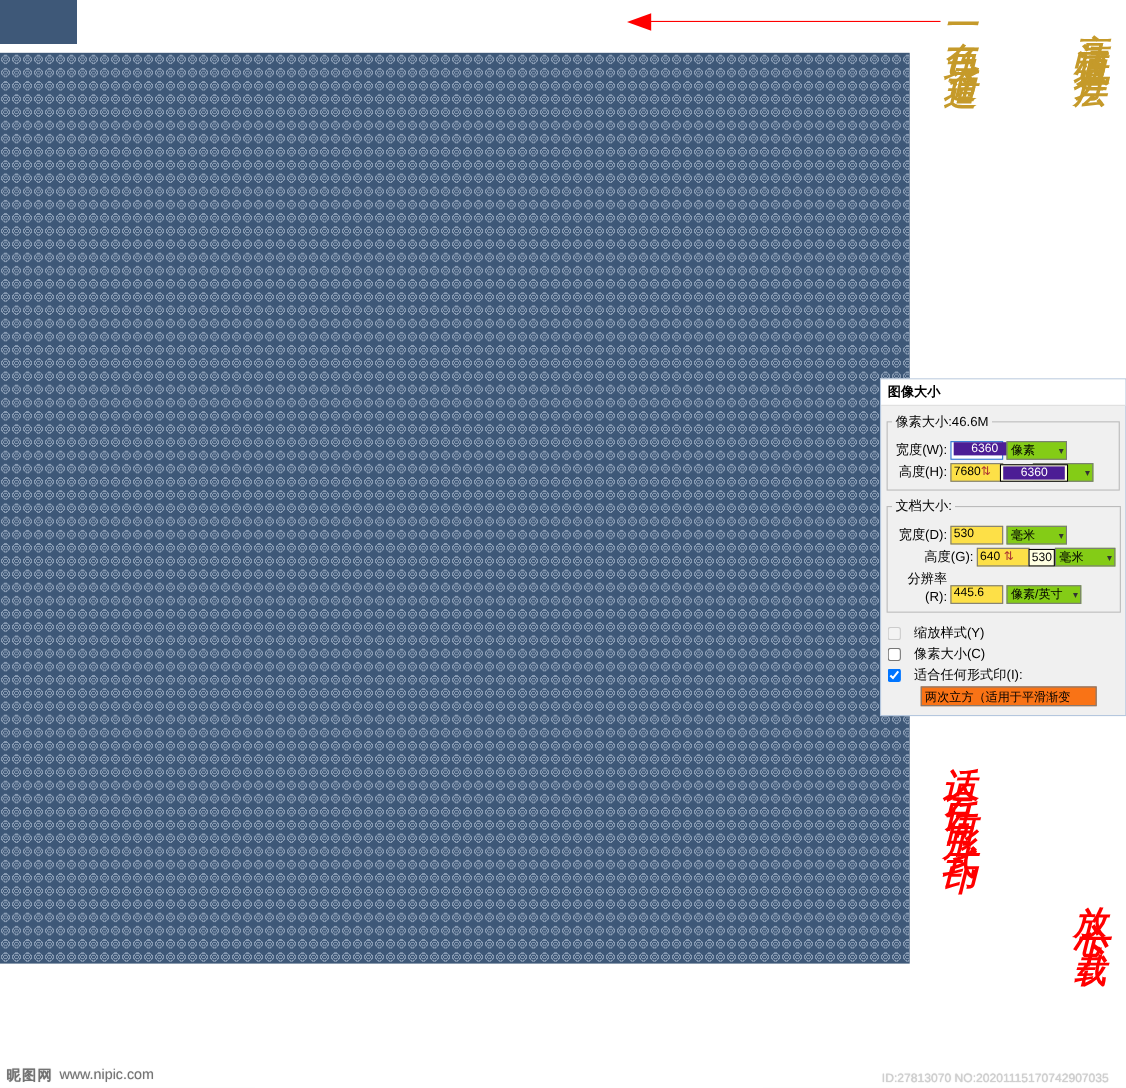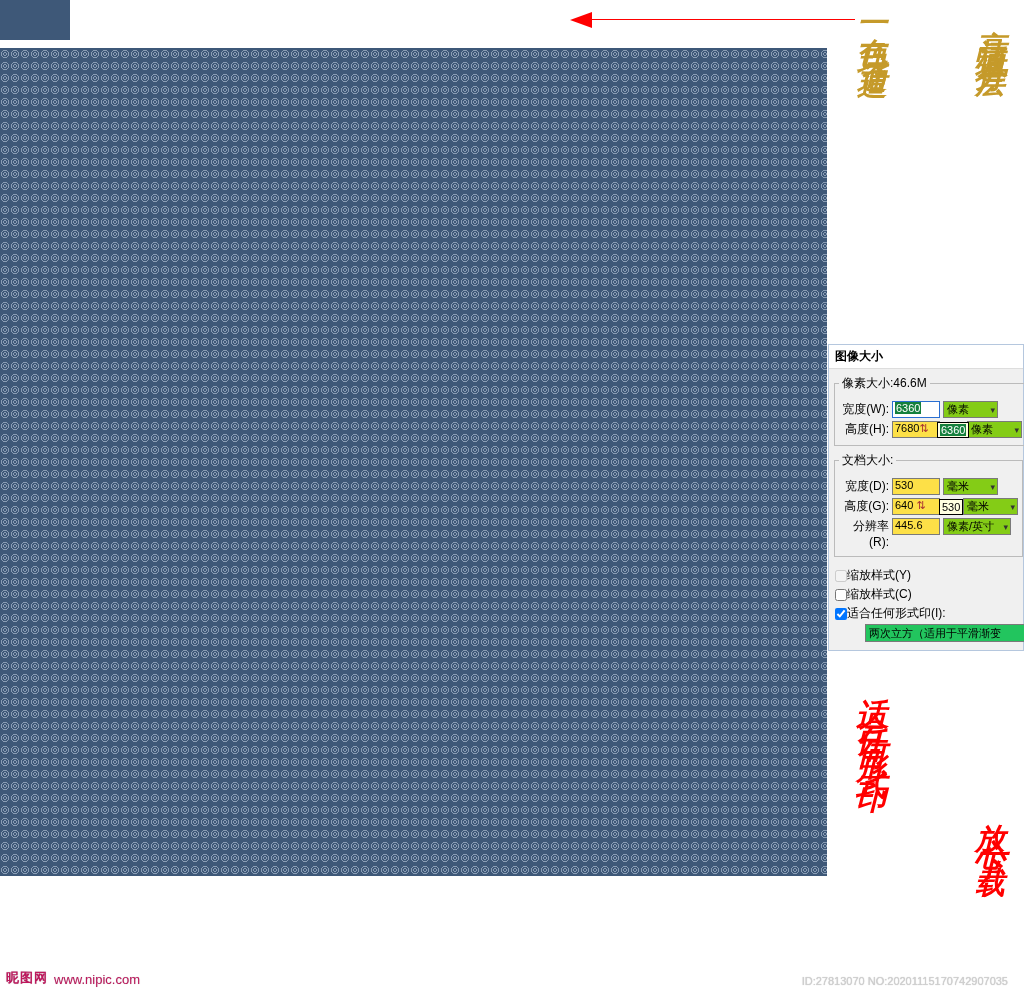--- a/index.html
+++ b/index.html
@@ -50,61 +50,61 @@
     writing-mode: vertical-rl; text-orientation: upright; letter-spacing: 14px;
   }
   .v-red-2 { position: absolute; top: 800px; right: 14px; width: 32px;
     color: #ff0000; font-family: "STKaiti","KaiTi","SimSun",serif;
     font-size: 30px; font-weight: bold; font-style: italic;
     writing-mode: vertical-rl; text-orientation: upright; letter-spacing: 14px;
   }
 
   
   .dialog {
-    position: absolute; top: 344px; right: 0; width: 196px;
+    position: absolute; top: 344px; right: 0; width: 224px;
     background: #f0f0f0; border: 1px solid #b5c7de; font-size: 12px; color: #000;
   }
   .dialog .titlebar {
     background: #fff; padding: 3px 6px; font-weight: bold; border-bottom: 1px solid #ddd;
   }
   fieldset {
     border: 1px solid #bbb; margin: 6px 5px 4px 5px; padding: 6px 4px 4px 4px;
   }
   legend { padding: 0 3px; font-size: 12px; margin-top: 15px; }
-  .row { display: flex; align-items: flex-start; margin: 3px 0; gap: 3px; }
+  .row { display: flex; align-items: flex-end; margin: 3px 0; gap: 3px; }
   .lbl { width: 50px; text-align: right; }
   .avatar-input {
     width: 48px; height: 17px; font-size: 11px; border: 1px solid #7a7a7a;
     padding: 0 2px; background: #fde047;
   }
   .avatar-input.focus { border: 1px solid #2a6fd1; background: #fff; }
-  .selected-text { background: #15803d; color: #fff; padding: 0 1px; }
+  .selected-text { background: #4c1d95; color: #fff; padding: 0 16px; }
   .dropdown {
     display: flex; align-items: center; justify-content: space-between;
     width: 55px; height: 17px; border: 1px solid #7a7a7a; background: #84cc16;
     padding: 0 2px 0 3px; font-size: 11px;
   }
   .dropdown .caret { font-size: 9px; color: #333; }
   .tooltip {
     position: absolute; background: #ffffe1; border: 1px solid #000;
     font-size: 11px; padding: 0 2px; line-height: 14px;
   }
   .checks { padding: 4px 6px; }
-  .checks label { display: flex; align-items: center; gap: 0; margin: 2px 0; font-size: 12px; }
+  .checks label { display: flex; align-items: center; gap: 12px; margin: 2px 0; font-size: 12px; }
   .checks input { width: 12px; height: 12px; }
   .bicubic {
     margin: 2px 0 4px 30px; width: 160px; height: 18px; border: 1px solid #7a7a7a;
-    background: #22c55e; font-size: 11px; display: flex; align-items: center; padding: 0 3px;
+    background: #f97316; font-size: 11px; display: flex; align-items: center; padding: 0 3px;
     overflow: hidden; white-space: nowrap;
   }
 
   
   .wm-left {
-    position: absolute; left: 6px; bottom: 2px; color: #be185d; font-size: 13px;
-    display: flex; align-items: flex-end; gap: 6px; text-shadow: 0 0 1px #bbb;
+    position: absolute; left: 6px; bottom: 2px; color: #737373; font-size: 13px;
+    display: flex; align-items: flex-start; gap: 6px; text-shadow: 0 0 1px #bbb;
   }
   .wm-left .logo { font-weight: bold; letter-spacing: 1px; }
   .wm-right {
     position: absolute; right: 16px; bottom: 2px; color: #cfcfcf; font-size: 11px;
     text-shadow: 0 0 1px #bbb;
   }
 
   .link-icon { color:#a33; font-size:11px; }
 </style>
 </head>
@@ -152,21 +152,21 @@
   <fieldset>
     <legend>文档大小:</legend>
     <div class="row">
       <span class="lbl">宽度(D):</span>
       <span class="avatar-input">530</span>
       <span class="dropdown">
           <span>毫米</span>
           <span class="caret">▾</span>
         </span>
     </div>
-    <div class="row" style="position:relative;">
+    <div class="row" style="position:relative;margin-left:24px;">
       <span class="lbl">高度(G):</span>
       <span class="avatar-input"><span>640</span> <span class="link-icon">⇅</span></span>
       <span class="tooltip" style="left:100px; top:1px; background:#ffffe1;">530</span>
       <span class="dropdown" style="margin-left:20px;">
           <span>毫米</span>
           <span class="caret">▾</span>
         </span>
     </div>
     <div class="row">
       <span class="lbl">分辨率(R):</span>
@@ -178,21 +178,21 @@
     </div>
   </fieldset>
 
   <div class="checks">
     <label>
         <input type="checkbox" disabled="" style="">
         <span>缩放样式(Y)</span>
       </label>
     <label>
         <input type="checkbox" style="">
-        <span>缩放样式(C)</span>
+        <span>像素大小(C)</span>
       </label>
     <label>
         <input type="checkbox" checked="" style="">
         <span>适合任何形式印(I):</span>
       </label>
     <div class="bicubic">两次立方（适用于平滑渐变</div>
   </div>
 </div>
 
 <div class="wm-left">

